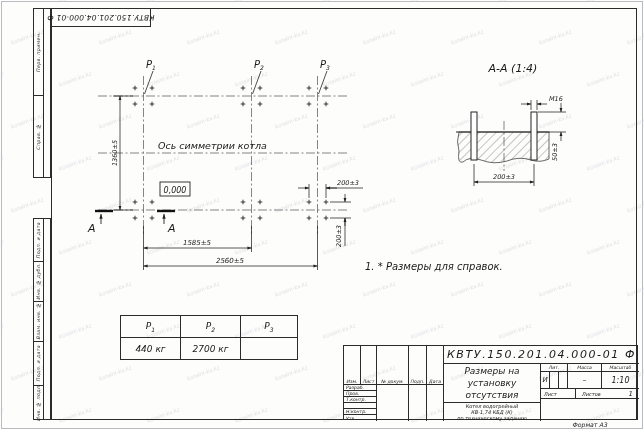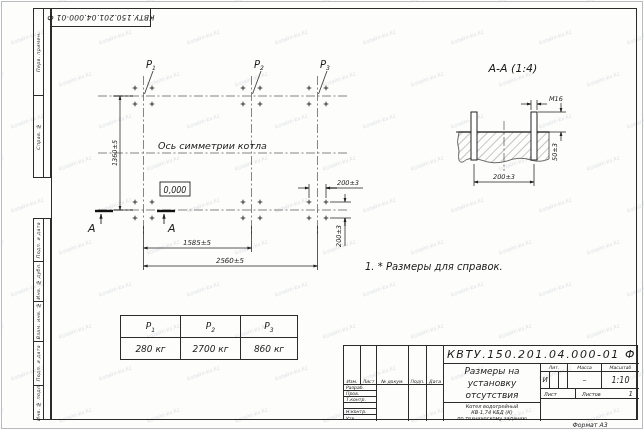--- a/index.html
+++ b/index.html
@@ -319,23 +319,22 @@
 <div id="load-table">
   <div class="tc" style="left:0;top:0;width:60px;height:22px;">
       <span><i>P</i><sub>1</sub></span>
     </div>
   <div class="tc" style="left:60px;top:0;width:60px;height:22px;">
       <span><i>P</i><sub>2</sub></span>
     </div>
   <div class="tc nbr" style="left:120px;top:0;width:56px;height:22px;border-right:none;">
       <span><i>P</i><sub>3</sub></span>
     </div>
-  <div class="tc" style="left:0;top:22px;width:60px;height:21px;border-bottom:none;">280 кг</div>
+  <div class="tc" style="left:0;top:22px;width:60px;height:21px;border-bottom:none;">440 кг</div>
   <div class="tc" style="left:60px;top:22px;width:60px;height:21px;border-bottom:none;">2700 кг</div>
-  <div class="tc" style="left:120px;top:22px;width:56px;height:21px;border:none;">860 кг</div>
 </div>
 
 <div id="notes">
   <p>1. * Размеры для справок.</p>
 </div>
 
 <div id="tb">
 
   <div class="c" style="left:0;top:0;width:17px;height:32px;border-bottom:none;"></div>
   <div class="c" style="left:17px;top:0;width:16px;height:32px;border-bottom:none;"></div>

